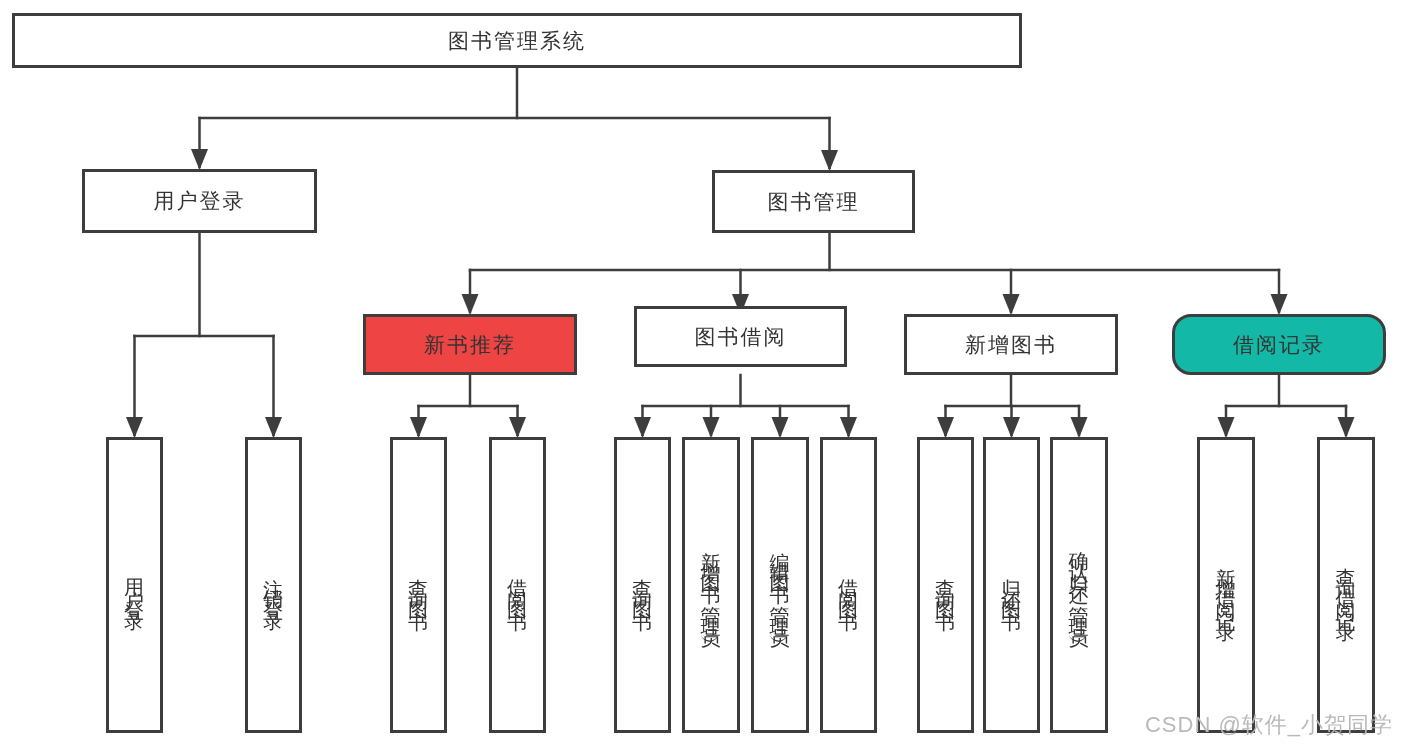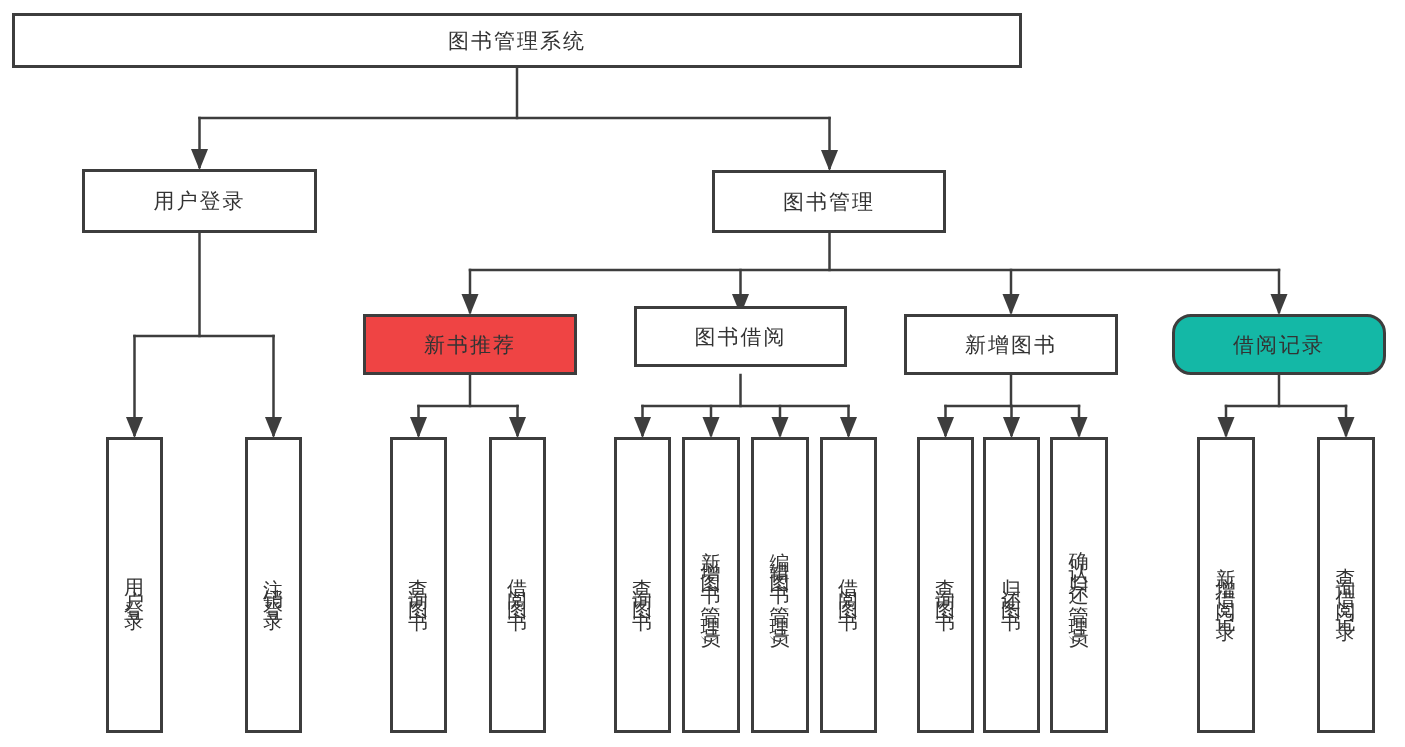--- a/index.html
+++ b/index.html
@@ -114,21 +114,21 @@
       <line x1="1346" y1="406" x2="1346" y2="435" stroke="#3d3d3d" stroke-width="2.5" stroke-linecap="square"></line>
       <polygon points="1346,438 1337.5,417 1354.5,417" fill="#3d3d3d"></polygon>
     </svg>
   <div id="nodes">
       <div class="node hbox" style="left: 12px; top: 13px; width: 1010px; height: 55px; border-color: rgb(61, 61, 61); background: rgb(255, 255, 255); color: rgb(51, 51, 51);">
         <span class="lbl">图书管理系统</span>
       </div>
       <div class="node hbox" style="left: 82px; top: 169px; width: 235px; height: 64px; border-color: rgb(61, 61, 61); background: rgb(255, 255, 255); color: rgb(51, 51, 51);">
         <span class="lbl">用户登录</span>
       </div>
-      <div class="node hbox" style="left: 712px; top: 170px; width: 234px; height: 63px; border-color: rgb(61, 61, 61); background: rgb(255, 255, 255); color: rgb(51, 51, 51);">
+      <div class="node hbox" style="left: 712px; top: 170px; width: 203px; height: 63px; border-color: rgb(61, 61, 61); background: rgb(255, 255, 255); color: rgb(51, 51, 51);">
         <span class="lbl">图书管理</span>
       </div>
       <div class="node hbox" style="left: 363px; top: 314px; width: 214px; height: 61px; border-color: rgb(61, 61, 61); background: #ef4444; color: rgb(51, 51, 51);">
         <span class="lbl">新书推荐</span>
       </div>
       <div class="node hbox" style="left: 634px; top: 306px; width: 213px; height: 61px; border-color: rgb(61, 61, 61); background: rgb(255, 255, 255); color: rgb(51, 51, 51);">
         <span class="lbl">图书借阅</span>
       </div>
       <div class="node hbox" style="left: 904px; top: 314px; width: 214px; height: 61px; border-color: rgb(61, 61, 61); background: rgb(255, 255, 255); color: rgb(51, 51, 51);">
         <span class="lbl">新增图书</span>
@@ -169,13 +169,14 @@
       <div class="node vbox" style="left: 1050px; top: 437px; width: 58px; height: 296px; border-color: rgb(61, 61, 61); background: rgb(255, 255, 255); color: rgb(51, 51, 51);">
         <span class="lbl">确认归还（管理员）</span>
       </div>
       <div class="node vbox" style="left: 1197px; top: 437px; width: 58px; height: 296px; border-color: rgb(61, 61, 61); background: rgb(255, 255, 255); color: rgb(51, 51, 51);">
         <span class="lbl">新增借阅记录</span>
       </div>
       <div class="node vbox" style="left: 1317px; top: 437px; width: 58px; height: 296px; border-color: rgb(61, 61, 61); background: rgb(255, 255, 255); color: rgb(51, 51, 51);">
         <span class="lbl">查询借阅记录</span>
       </div>
     </div>
+  <div id="watermark" style="color: rgb(185, 185, 185);">CSDN @软件_小贺同学</div>
 </div>
 
 </body></html>

